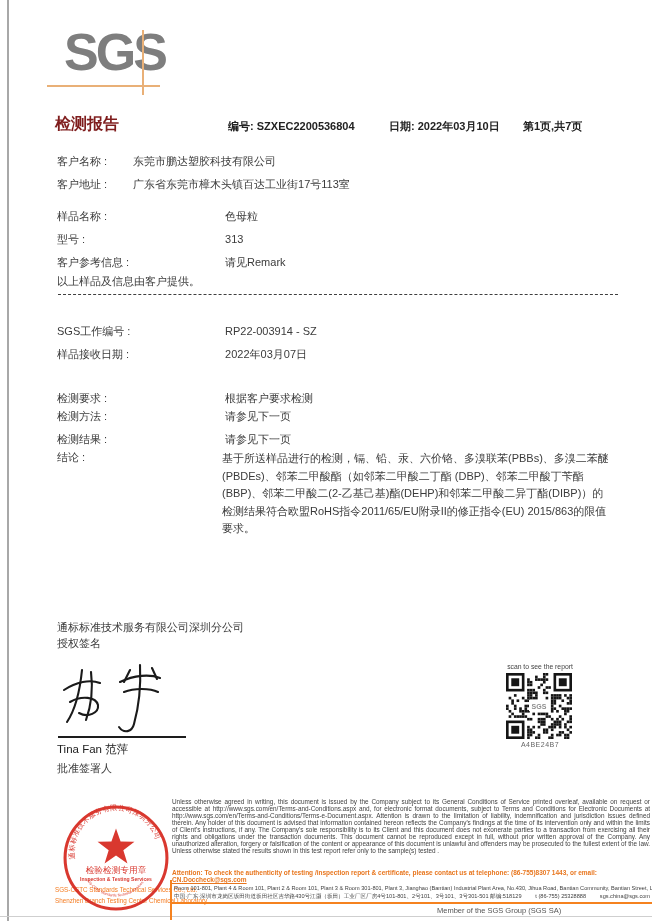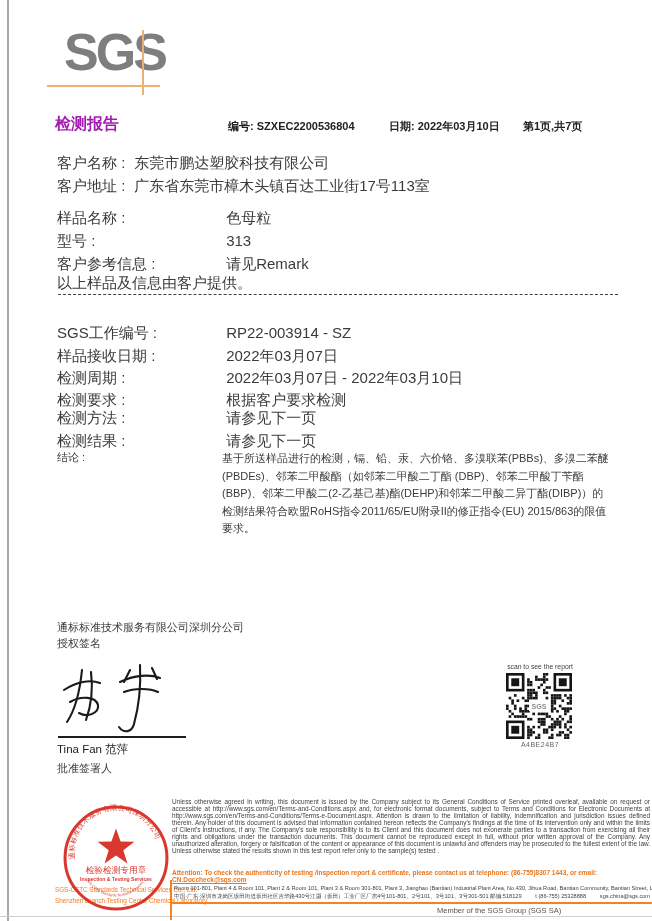--- a/index.html
+++ b/index.html
@@ -7,24 +7,24 @@
   .page{position:relative;width:652px;height:883px;background:#fff;}
   .page-edge-left{position:absolute;left:7px;top:0;width:2px;height:921px;background:#a8a8a8;}
   .page-edge-bottom{position:absolute;left:0;top:916px;width:652px;height:1px;background:#cfcfcf;}
 
   
   .logo-text{position:absolute;left:64px;top:26px;font-size:52px;font-weight:bold;color:#7e7e7e;letter-spacing:-3px;line-height:1;}
   .logo-hline{position:absolute;left:47px;top:85px;width:113px;height:2px;background:#e9b077;}
   .logo-vline{position:absolute;left:142px;top:30px;width:2px;height:65px;background:#e9b077;}
 
   
-  .doc-title{position:absolute;left:55px;top:114px;font-size:16px;font-weight:bold;color:#a21caf;}
+  .doc-title{position:absolute;left:55px;top:114px;font-size:16px;font-weight:bold;color:#7f1d1d;}
   .hdr-item{position:absolute;top:119px;font-size:11px;font-weight:600;color:#222;}
 
-  .row{position:absolute;left:57px;font-size:15px;color:#3b3b3b;white-space:nowrap;}
+  .row{position:absolute;left:57px;font-size:11px;color:#3b3b3b;white-space:nowrap;}
   .row .lbl{display:inline-block;}
   .w73{width:73px;}
   .w165{width:165px;}
   .dash-sep{position:absolute;left:58px;top:294px;width:560px;border-top:1.5px dashed #3f3f3f;}
 
   .conclusion-wrap{position:absolute;left:57px;top:450px;width:550px;font-size:11px;}
   .conclusion-lbl{position:absolute;left:0;top:0;}
   .conclusion-txt{position:absolute;left:165px;top:0;width:392px;line-height:17.5px;white-space:normal;}
 
   
@@ -100,24 +100,20 @@
 
   <div class="dash-sep"></div>
 
   <div class="row" style="top:324px">
     <span class="lbl w165">SGS工作编号 :</span>
     <span>RP22-003914 - SZ</span>
   </div>
   <div class="row" style="top:347px">
     <span class="lbl w165">样品接收日期 :</span>
     <span>2022年03月07日</span>
-  </div>
-  <div class="row" style="top:369px">
-    <span class="lbl w165">检测周期 :</span>
-    <span>2022年03月07日 - 2022年03月10日</span>
   </div>
   <div class="row" style="top:391px">
     <span class="lbl w165">检测要求 :</span>
     <span>根据客户要求检测</span>
   </div>
   <div class="row" style="top:432px">
     <span class="lbl w165">检测结果 :</span>
     <span>请参见下一页</span>
   </div>
   <div class="row" style="top:409px">

